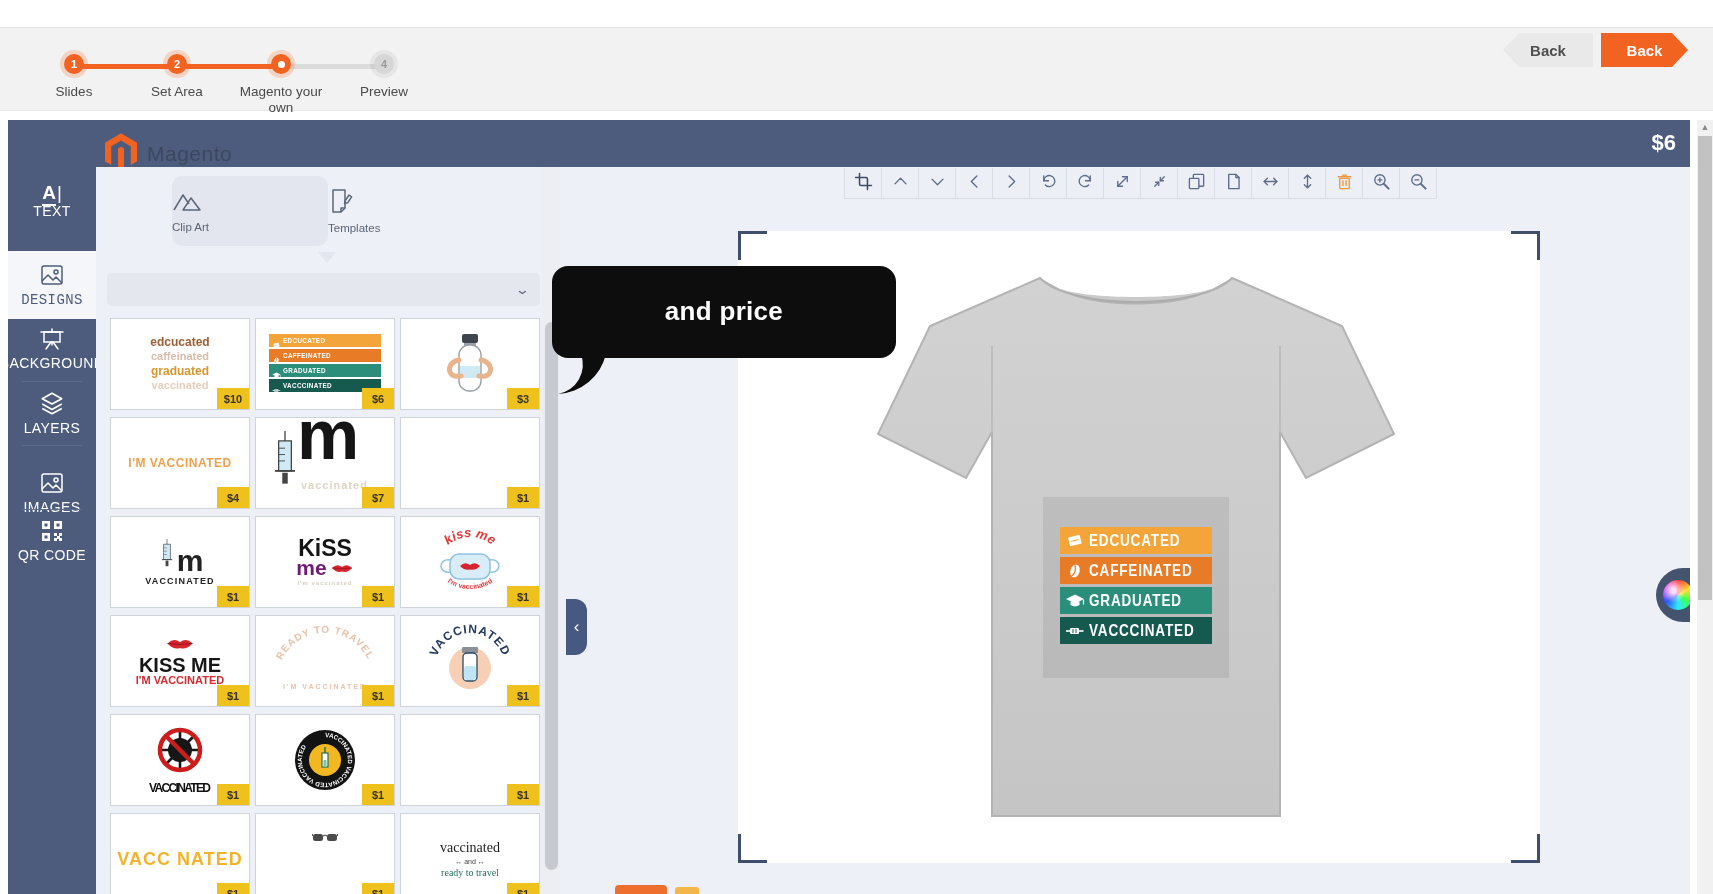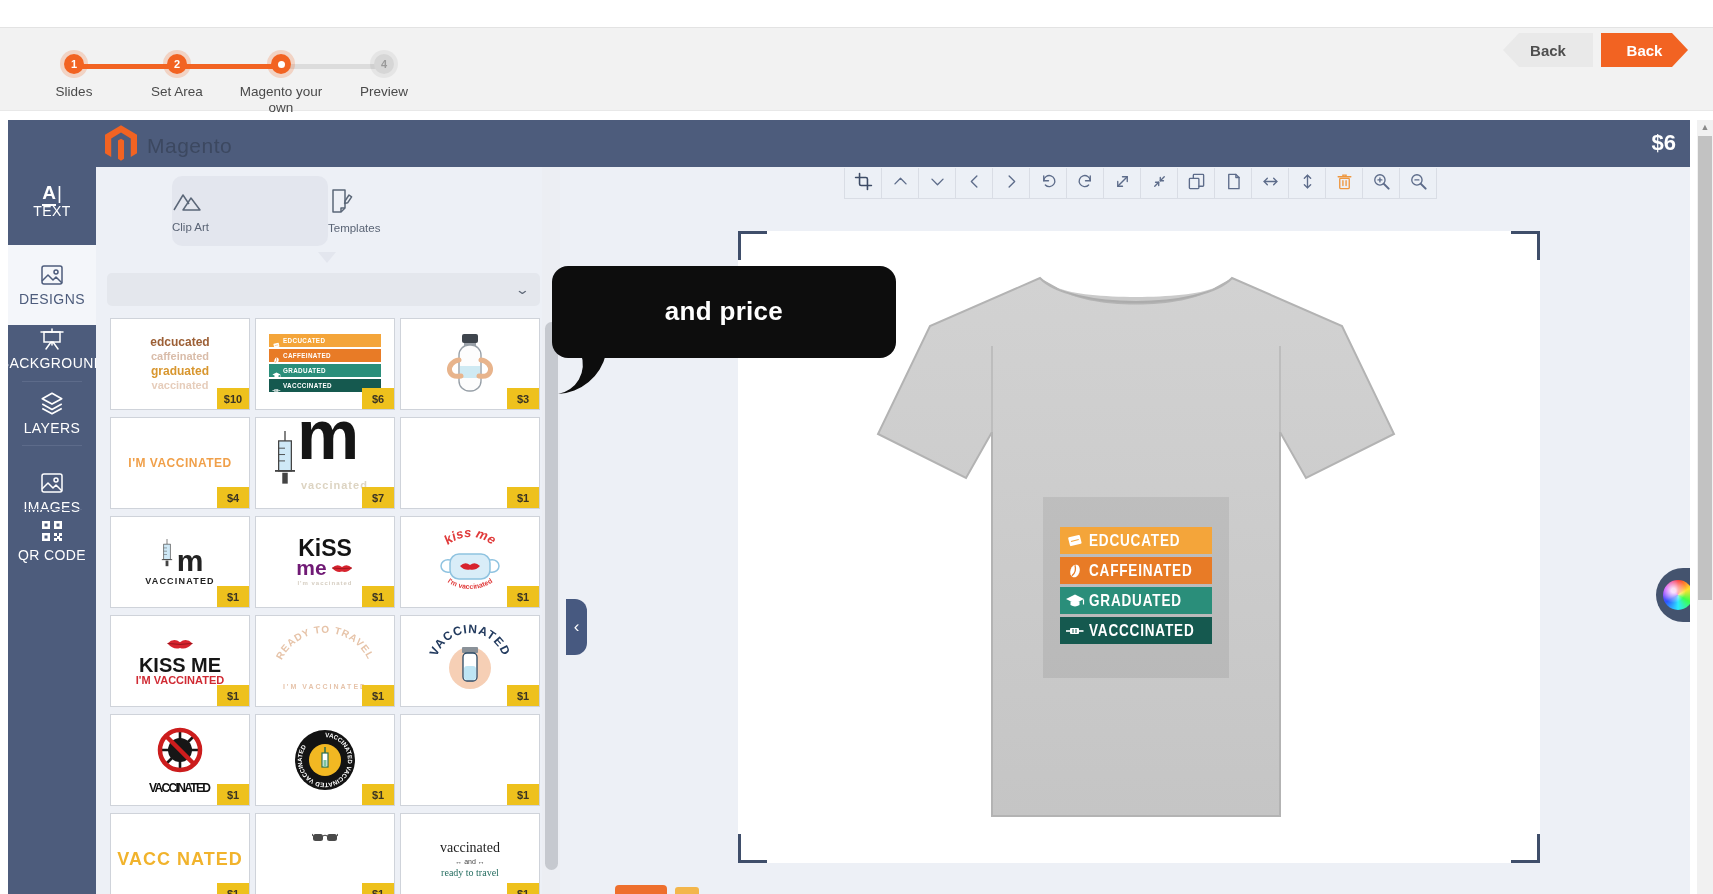--- a/index.html
+++ b/index.html
@@ -17,21 +17,21 @@
   .step-label{position:absolute;top:56px;width:110px;text-align:center;font-size:13.5px;color:#4a4a4a;line-height:1.15;z-index:2;}
   .btn-back{position:absolute;left:1503px;top:5px;width:90px;height:34px;background:#e9e9e9;
             clip-path:polygon(16px 0,100% 0,100% 100%,16px 100%,0 50%);
             display:flex;align-items:center;justify-content:center;font-size:15px;font-weight:bold;color:#4f4f4f;cursor:pointer;}
   .btn-next{position:absolute;left:1601px;top:5px;width:87px;height:34px;background:#f26322;
             clip-path:polygon(0 0,calc(100% - 16px) 0,100% 50%,calc(100% - 16px) 100%,0 100%);
             display:flex;align-items:center;justify-content:center;font-size:15px;font-weight:bold;color:#fff;cursor:pointer;}
   
   .app{position:absolute;left:8px;top:120px;width:1682px;height:774px;}
   .app-header{position:absolute;left:0;top:0;width:1682px;height:47px;background:#4d5c7c;}
-  .brand{position:absolute;left:97px;top:5px;display:flex;align-items:center;gap:10px;}
+  .brand{position:absolute;left:97px;top:13px;display:flex;align-items:center;gap:10px;}
   .brand-text{font-size:21px;color:#3c4860;letter-spacing:.5px;}
   .hdr-price{position:absolute;right:14px;top:10px;font-size:22px;font-weight:bold;color:#ffffff;}
   .sidebar{position:absolute;left:0;top:47px;width:88px;height:727px;background:#4d5c7c;}
   .side-item{position:absolute;left:0;width:88px;display:flex;flex-direction:column;align-items:center;
              justify-content:center;color:#fff;cursor:pointer;}
   .side-item .lbl{font-size:14px;letter-spacing:.4px;}
   .side-item.active{background:#f4f6fa;color:#4d5c7c;}
   .side-sep{position:absolute;left:14px;width:60px;height:1px;background:#5d6b8a;}
   .texticon{font-weight:bold;font-size:19px;line-height:1;}
   .texticon .a{border-bottom:2px solid currentColor;padding-bottom:1px;}
@@ -140,21 +140,21 @@
         <span class="brand-text">Magento</span>
       </div>
       <div class="hdr-price">$6</div>
     </div>
 
     <div class="sidebar" id="sidebar">
         <div class="side-item" style="top: 3px; height: 62px;">
           <span><span class="texticon"><span class="a">A</span><span class="bar">|</span></span></span>
           <span class="lbl">TEXT</span>
         </div>
-        <div class="side-item active" style="top: 78px; height: 80px;">
+        <div class="side-item active" style="top: 84px; height: 68px; font-family: Liberation Mono, monospace;">
           <span><svg width="26" height="24" viewBox="0 0 26 24" fill="none" stroke="currentColor" stroke-width="1.5" stroke-linejoin="round">
               <rect x="3" y="3" width="20" height="18" rx="2"></rect>
               <circle cx="17" cy="9" r="2"></circle>
               <path d="M3 18 l6-6 5 5 3-3 6 6"></path>
             </svg></span>
           <span class="lbl">DESIGNS</span>
         </div>
         <div class="side-item" style="top: 152px; height: 60px;">
           <span><svg width="26" height="24" viewBox="0 0 26 24" fill="none" stroke="currentColor" stroke-width="1.5" stroke-linecap="round">
               <path d="M2 5 h22"></path>

